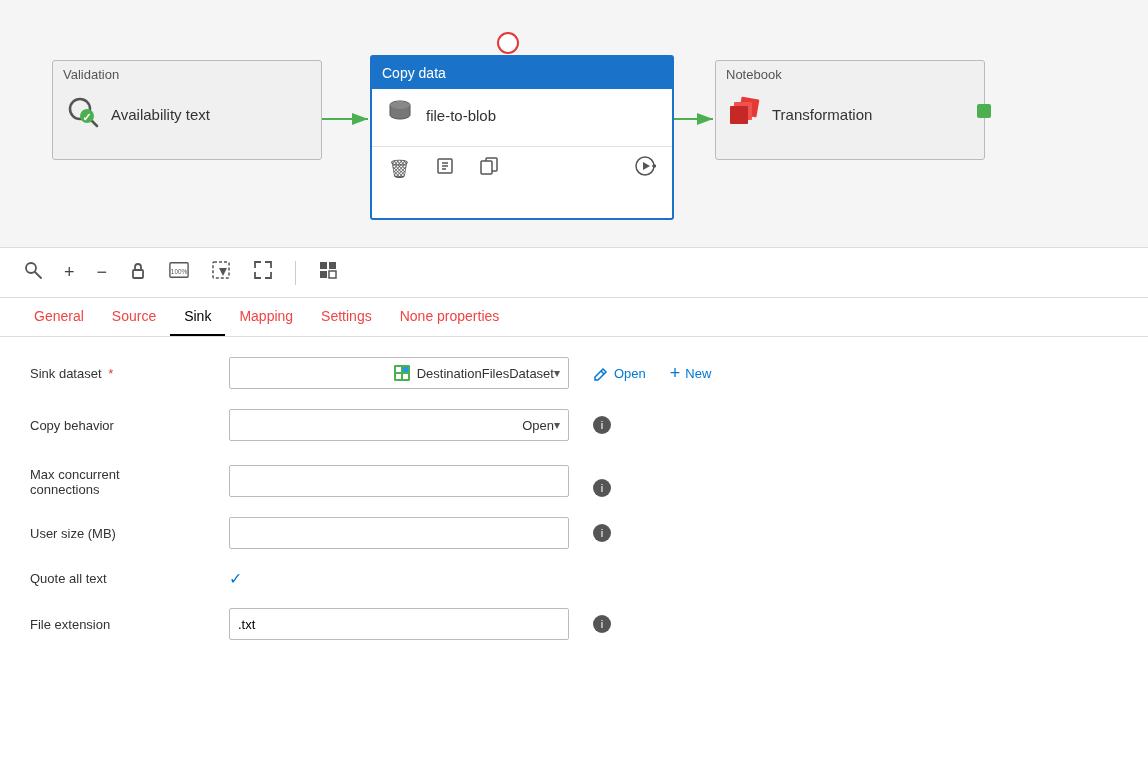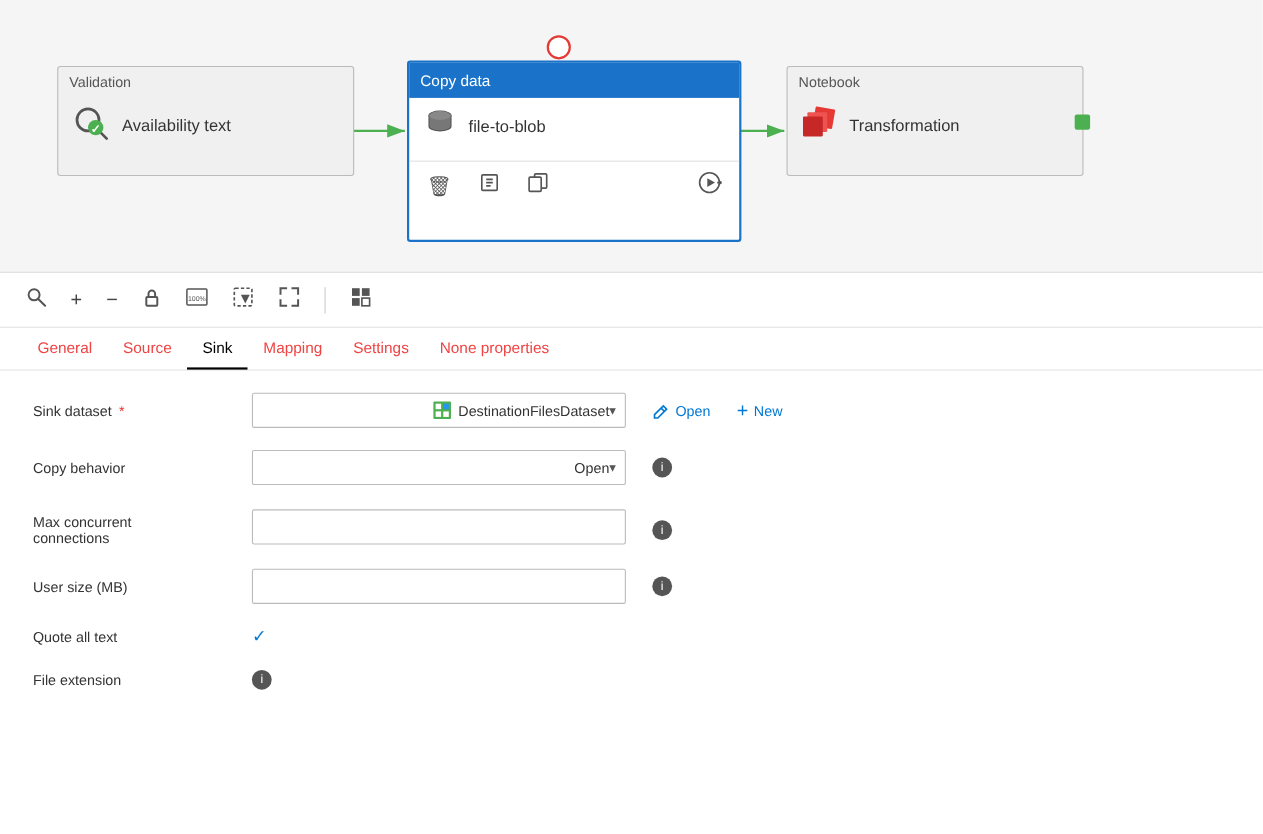--- a/index.html
+++ b/index.html
@@ -453,35 +453,36 @@
 
   <div class="form-row">
     <label class="form-label">Copy behavior</label>
     <div class="dropdown-control">
       <span>Open</span>
       <span class="dropdown-arrow">▾</span>
     </div>
     <div class="info-icon">i</div>
   </div>
 
-  <div class="form-row" style="align-items:center;">
+  <div class="form-row" style="align-items:flex-end;">
     <label class="form-label" style="padding-top:6px;">Max concurrent<br>connections</label>
     <input class="form-input" type="text" value="" style="">
     <div class="info-icon" style="margin-top:6px;">i</div>
   </div>
 
   <div class="form-row">
     <label class="form-label">User size (MB)</label>
     <input class="form-input" type="text" value="" style="">
     <div class="info-icon">i</div>
   </div>
 
   <div class="form-row">
     <label class="form-label">Quote all text</label>
     <span class="checkmark">✓</span>
   </div>
 
   <div class="form-row">
     <label class="form-label">File extension</label>
+    <input class="form-input" type="text" value=".txt" style="">
     <div class="info-icon">i</div>
   </div>
 
 </div>
 
 </body></html>

